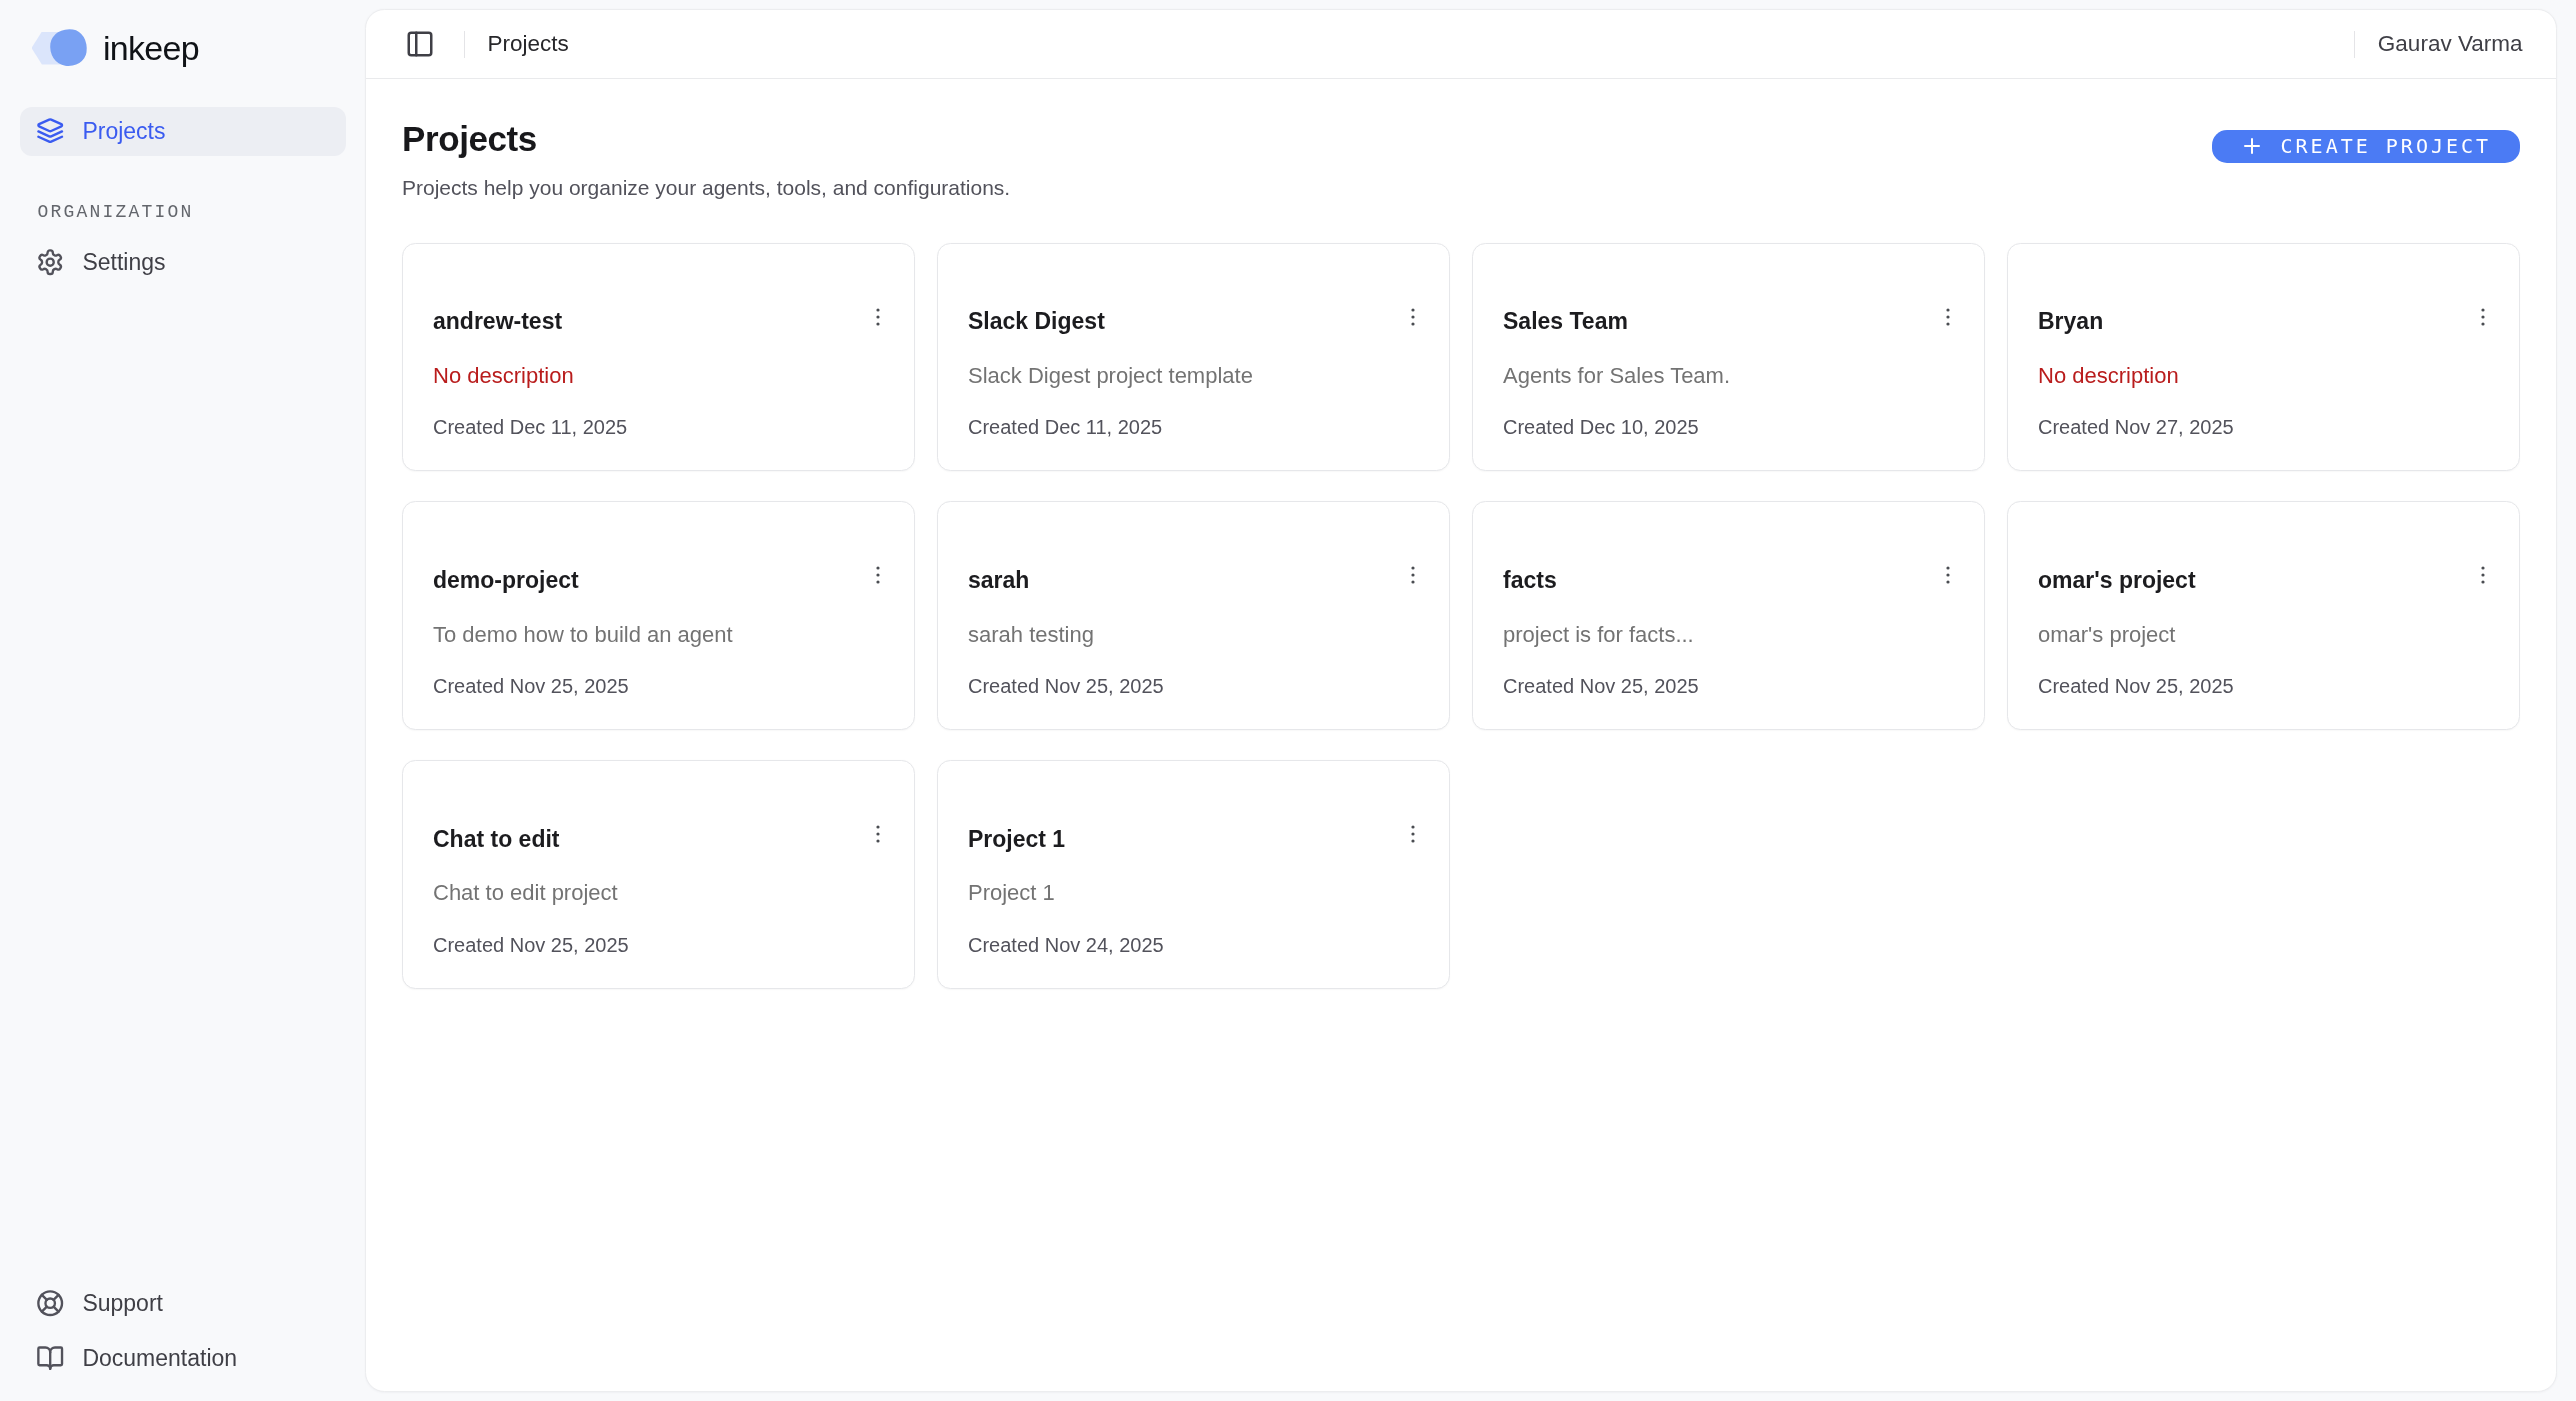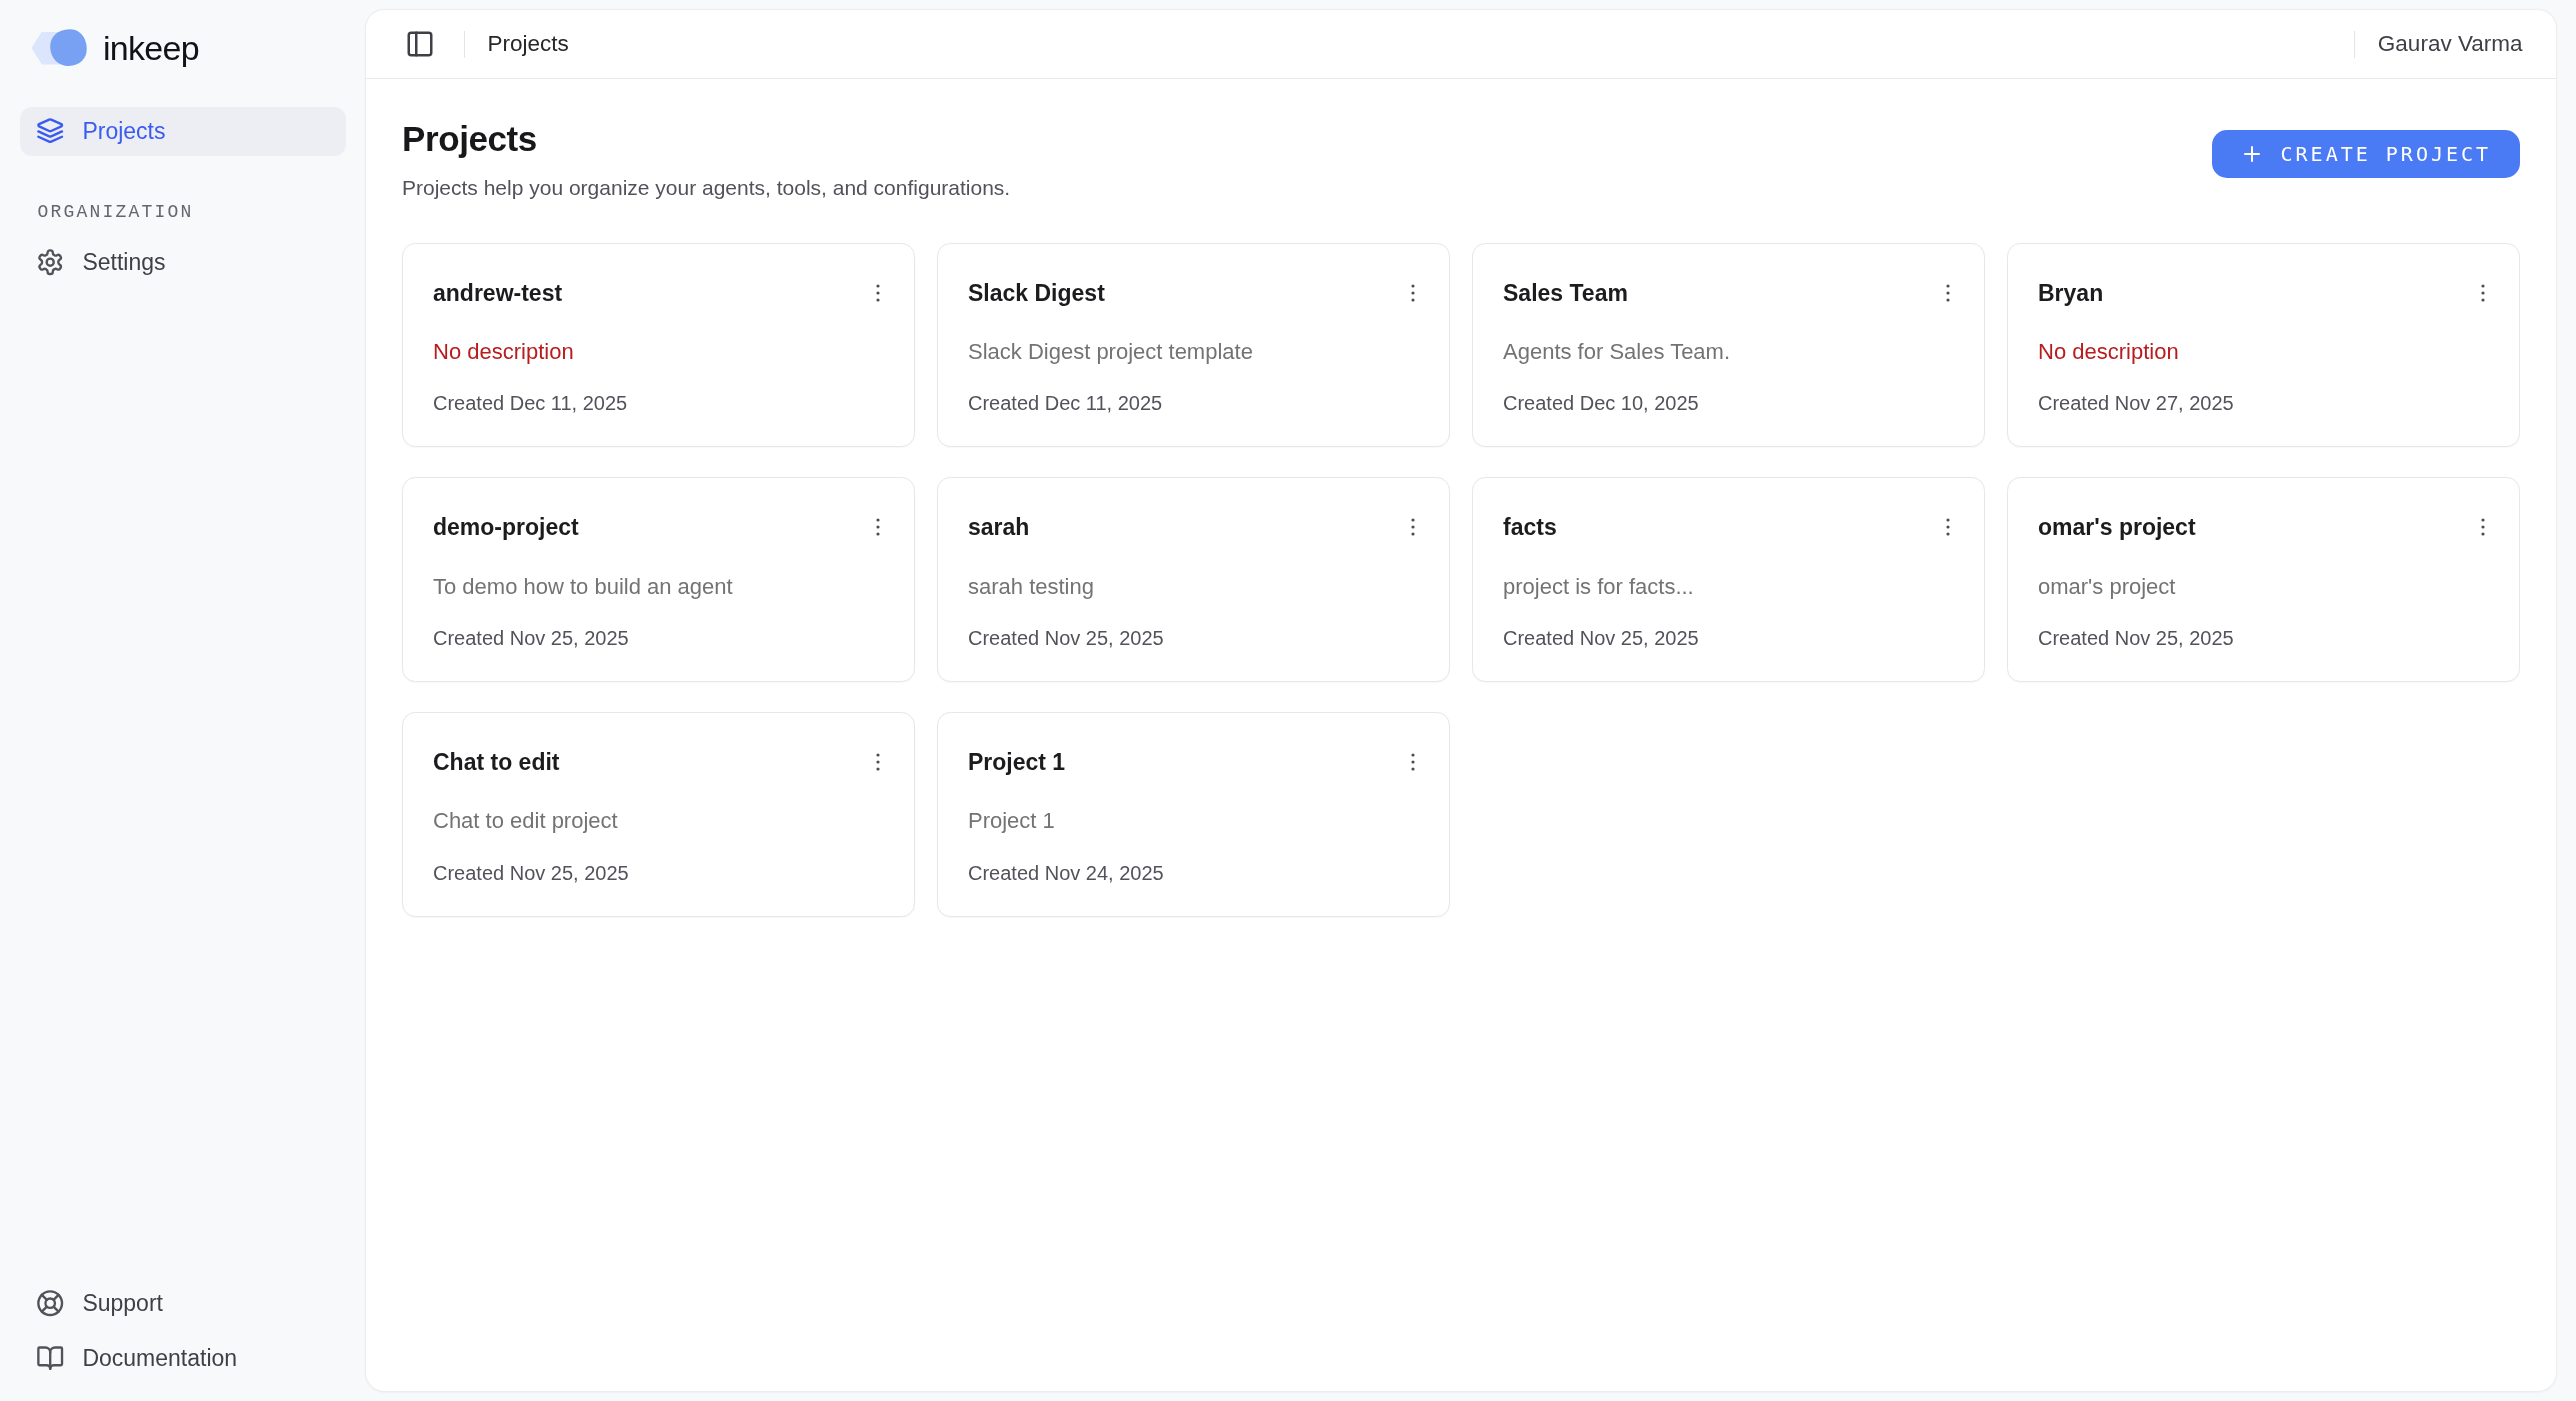--- a/index.html
+++ b/index.html
@@ -100,21 +100,21 @@
   .user-name { font-size: 22.5px; font-weight: 500; color: #3f3f46; cursor: pointer; }
 
   .content { flex: 1; padding: 40px 36px 30px 36px; overflow: hidden; }
 
   .page-head { display: flex; align-items: flex-start; justify-content: space-between; }
   .page-title { font-size: 35px; font-weight: 600; color: #18181b; letter-spacing: -0.4px; }
   .page-subtitle { margin-top: 16.5px; font-size: 21px; color: #52525b; }
   .create-btn {
     margin-top: 10.5px;
     display: flex; align-items: center; gap: 16.5px;
-    height: 48px; padding: 0 28.4px;
+    height: 33px; padding: 0 28.4px;
     border: none; border-radius: 15px;
     background: #4b7bf4; color: #ffffff;
     font-family: "DejaVu Sans Mono", monospace;
     font-size: 20px; letter-spacing: 3px;
     cursor: pointer;
     flex: none;
   }
   .create-btn svg { width: 24px; height: 24px; }
 
   
@@ -126,21 +126,21 @@
   }
   .card {
     background: #ffffff;
     border: 0.7px solid #e6e7ea;
     border-radius: 13.5px;
     min-height: 195px;
     padding: 37px 27px 31px 30px;
     box-shadow: 0 0.7px 1.5px rgba(16,24,40,0.03);
     cursor: pointer;
   }
-  .card-head { display: flex; align-items: flex-start; justify-content: space-between; }
+  .card-head { display: flex; align-items: flex-end; justify-content: space-between; margin-top: 24px; }
   .card-title { font-size: 23px; font-weight: 600; color: #1c1c1f; line-height: 1.1; }
   .kebab {
     border: none; background: transparent;
     width: 36px; height: 36px;
     margin: -6px -9px 0 0;
     display: flex; align-items: center; justify-content: center;
     border-radius: 7.5px; color: #4a4d52; cursor: pointer;
     flex: none;
   }
   .kebab svg { width: 24px; height: 24px; }

